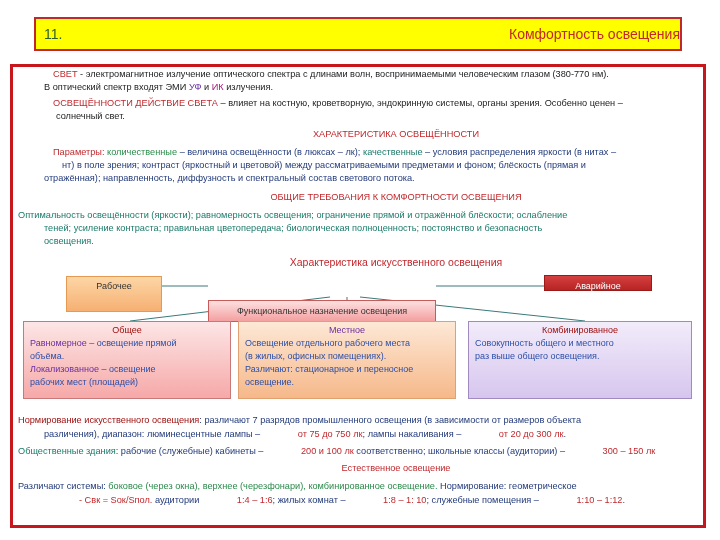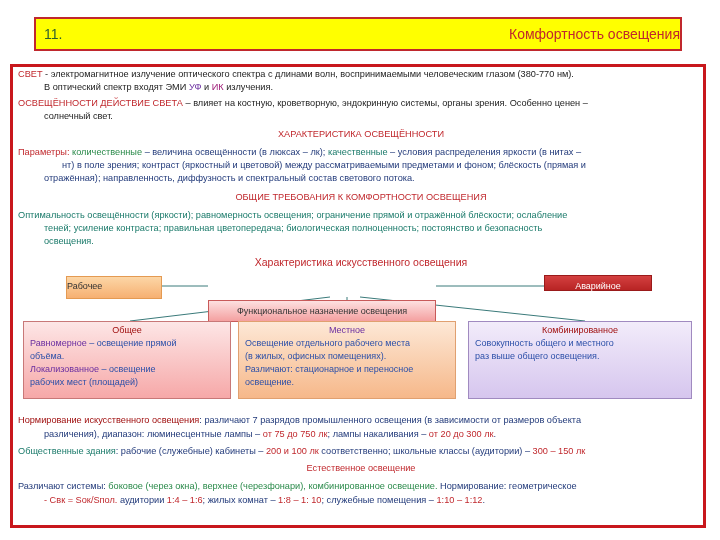--- a/index.html
+++ b/index.html
@@ -3,31 +3,31 @@
 <meta charset="utf-8">
 <style>
   html,body{margin:0;padding:0;}
   body{width:720px;height:540px;background:#ffffff;position:relative;overflow:hidden;font-family:"Liberation Sans","DejaVu Sans",sans-serif;}
   .title-bar{position:absolute;left:34px;top:17px;width:648px;height:34px;background:#ffff00;border:2px solid #c0282d;box-sizing:border-box;}
   .title-num{position:absolute;left:8px;top:7px;font-size:14px;color:#2e5e2e;}
   .title-text{position:absolute;left:0;right:0;top:7px;text-align:right;font-size:14px;color:#c0282d;}
   .main{position:absolute;left:10px;top:64px;width:696px;height:464px;border:3px solid #c8171c;box-sizing:border-box;background:#fff;}
   .txt{position:absolute;font-size:9.2px;line-height:13px;color:#222;white-space:nowrap;}
   .ind{padding-left:26px;}
-  .red{color:#c0282d;}
+  .red{color:#c0282d;margin-left:35px;}
   .dred{color:#a01010;}
   .green{color:#2a8a4a;}
   .teal{color:#1a7a6a;}
   .blue{color:#2b4fa8;}
   .purple{color:#6a2ea0;}
   .magenta{color:#a0207a;}
   .navy{color:#223a7a;}
   .center{text-align:center;}
   .box{position:absolute;box-sizing:border-box;font-size:9px;line-height:13px;}
-  .b-rab{left:66px;top:276px;width:96px;height:23px;background:linear-gradient(#fcd6a6,#f6b072);border:1px solid #e49a52;line-height:18px;color:#333;}
+  .b-rab{left:66px;top:276px;width:96px;height:36px;background:linear-gradient(#fcd6a6,#f6b072);border:1px solid #e49a52;text-align:center;line-height:18px;color:#333;}
   .b-func{left:208px;top:275px;width:228px;height:22px;background:linear-gradient(#fde0e0,#f4a0a0);border:1px solid #c85a5a;text-align:center;line-height:20px;color:#333;margin-top:25px;}
   .b-avar{left:544px;top:275px;width:108px;height:16px;background:linear-gradient(#d44040,#b82424);border:1px solid #9a1a1a;text-align:center;line-height:20px;color:#fff;}
   .b-obsh{left:23px;top:321px;width:208px;height:78px;background:linear-gradient(#fde6e6,#f6a8a8);border:1px solid #c87878;padding:2px 6px;}
   .b-mest{left:238px;top:321px;width:218px;height:78px;background:linear-gradient(#fde8d6,#f6b88a);border:1px solid #e0a070;padding:2px 6px;}
   .b-komb{left:468px;top:321px;width:224px;height:78px;background:linear-gradient(#f2ecfa,#d6c6ee);border:1px solid #a08ac0;padding:2px 6px;}
   .box-title{text-align:center;}
   svg.lines{position:absolute;left:0;top:0;}
 </style>
 </head>
 <body>
@@ -41,21 +41,21 @@
 
 <div class="txt" style="left:18px;top:68px;">
   <span class="red">СВЕТ</span><span> - электромагнитное излучение оптического спектра с длинами волн, воспринимаемыми человеческим глазом (380-770 нм).</span>
 </div>
 <div class="txt ind" style="left:18px;top:81px;">
   <span>В оптический спектр входят ЭМИ </span><span class="purple">УФ</span><span> и </span><span class="magenta">ИК</span><span> излучения.</span>
 </div>
 <div class="txt" style="left:18px;top:97px;">
   <span class="red">ОСВЕЩЁННОСТИ ДЕЙСТВИЕ СВЕТА</span><span> – влияет на костную, кроветворную, эндокринную системы, органы зрения. Особенно ценен –</span>
 </div>
-<div class="txt ind" style="left:18px;top:110px;">солнечный свет.</div>
+<div class="txt ind" style="left:30px;top:110px;">солнечный свет.</div>
 
 <div class="txt red center" style="left:18px;width:686px;top:128px;">ХАРАКТЕРИСТИКА ОСВЕЩЁННОСТИ</div>
 <div class="txt" style="left:18px;top:146px;">
   <span class="red">Параметры: </span><span class="green">количественные</span><span class="navy"> – величина освещённости (в люксах – лк); </span><span class="teal">качественные</span><span class="navy"> – условия распределения яркости (в нитах –</span>
 </div>
 <div class="txt ind navy" style="left:36px;top:159px;">нт) в поле зрения; контраст  (яркостный и цветовой) между рассматриваемыми предметами и фоном;  блёскость (прямая и</div>
 <div class="txt ind navy" style="left:18px;top:172px;">отражённая); направленность, диффузность и спектральный состав светового потока.</div>
 
 <div class="txt red center" style="left:18px;width:686px;top:191px;">ОБЩИЕ ТРЕБОВАНИЯ К КОМФОРТНОСТИ ОСВЕЩЕНИЯ</div>
 <div class="txt teal" style="left:18px;top:209px;">Оптимальность освещённости (яркости); равномерность освещения; ограничение прямой и отражённой блёскости; ослабление</div>

